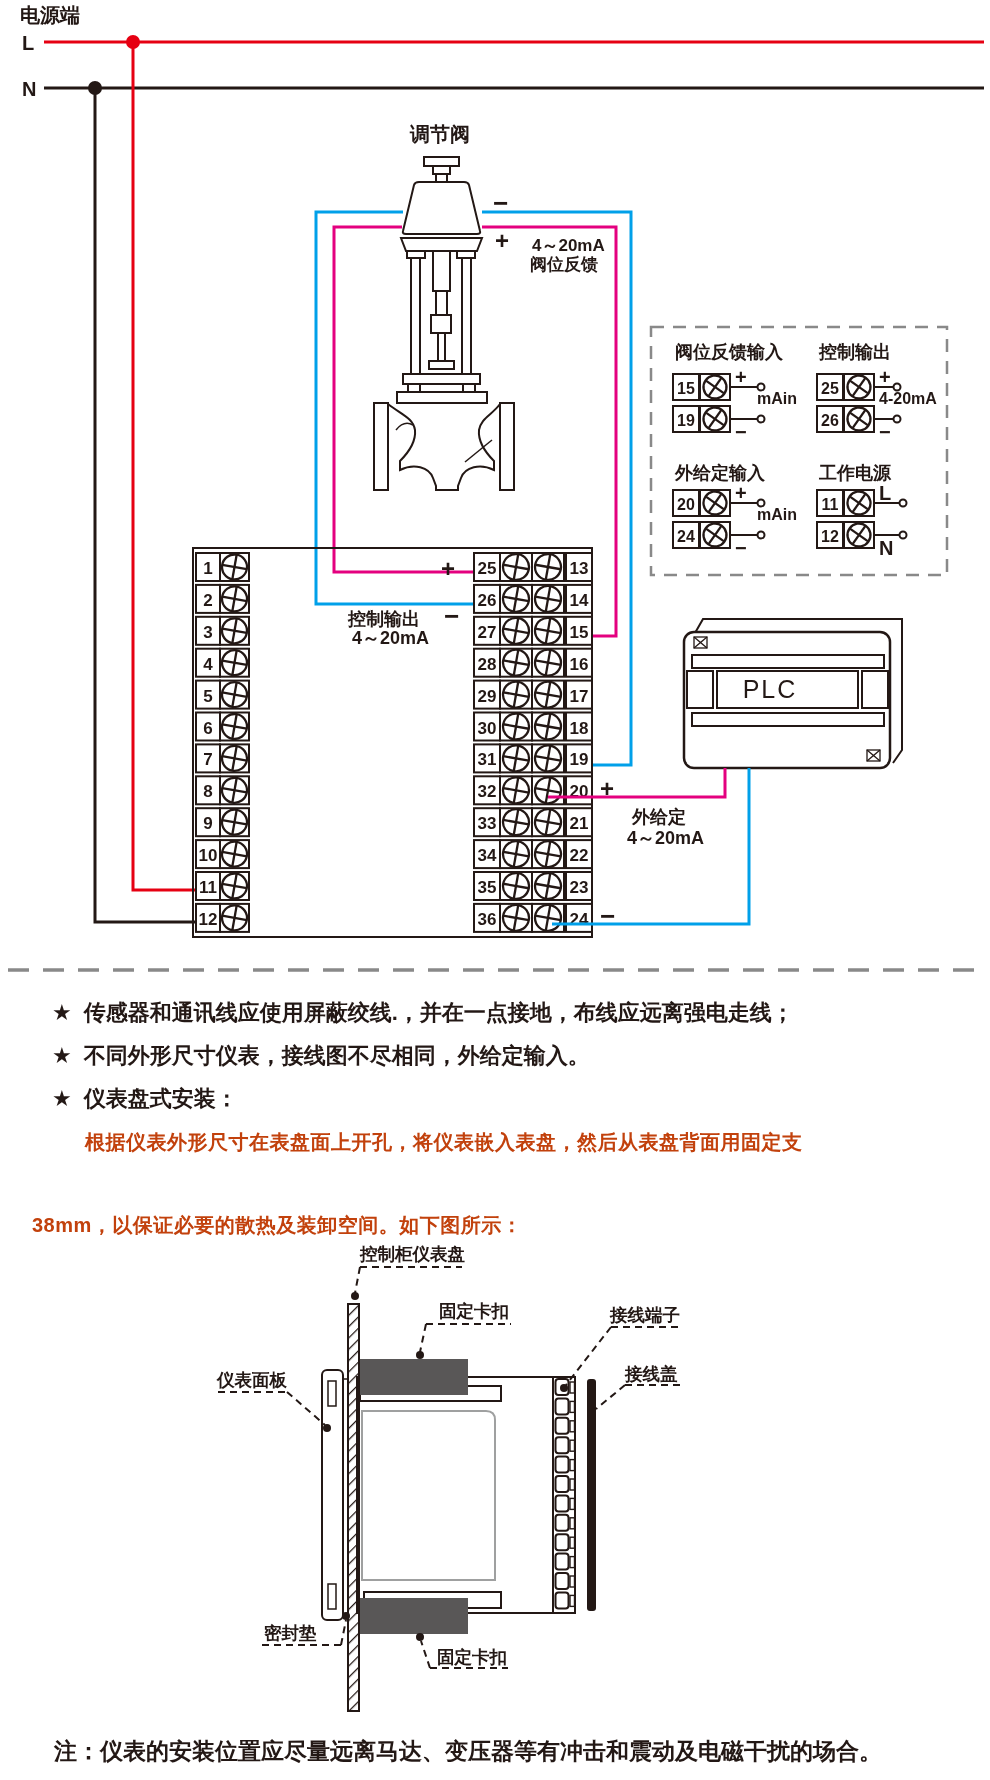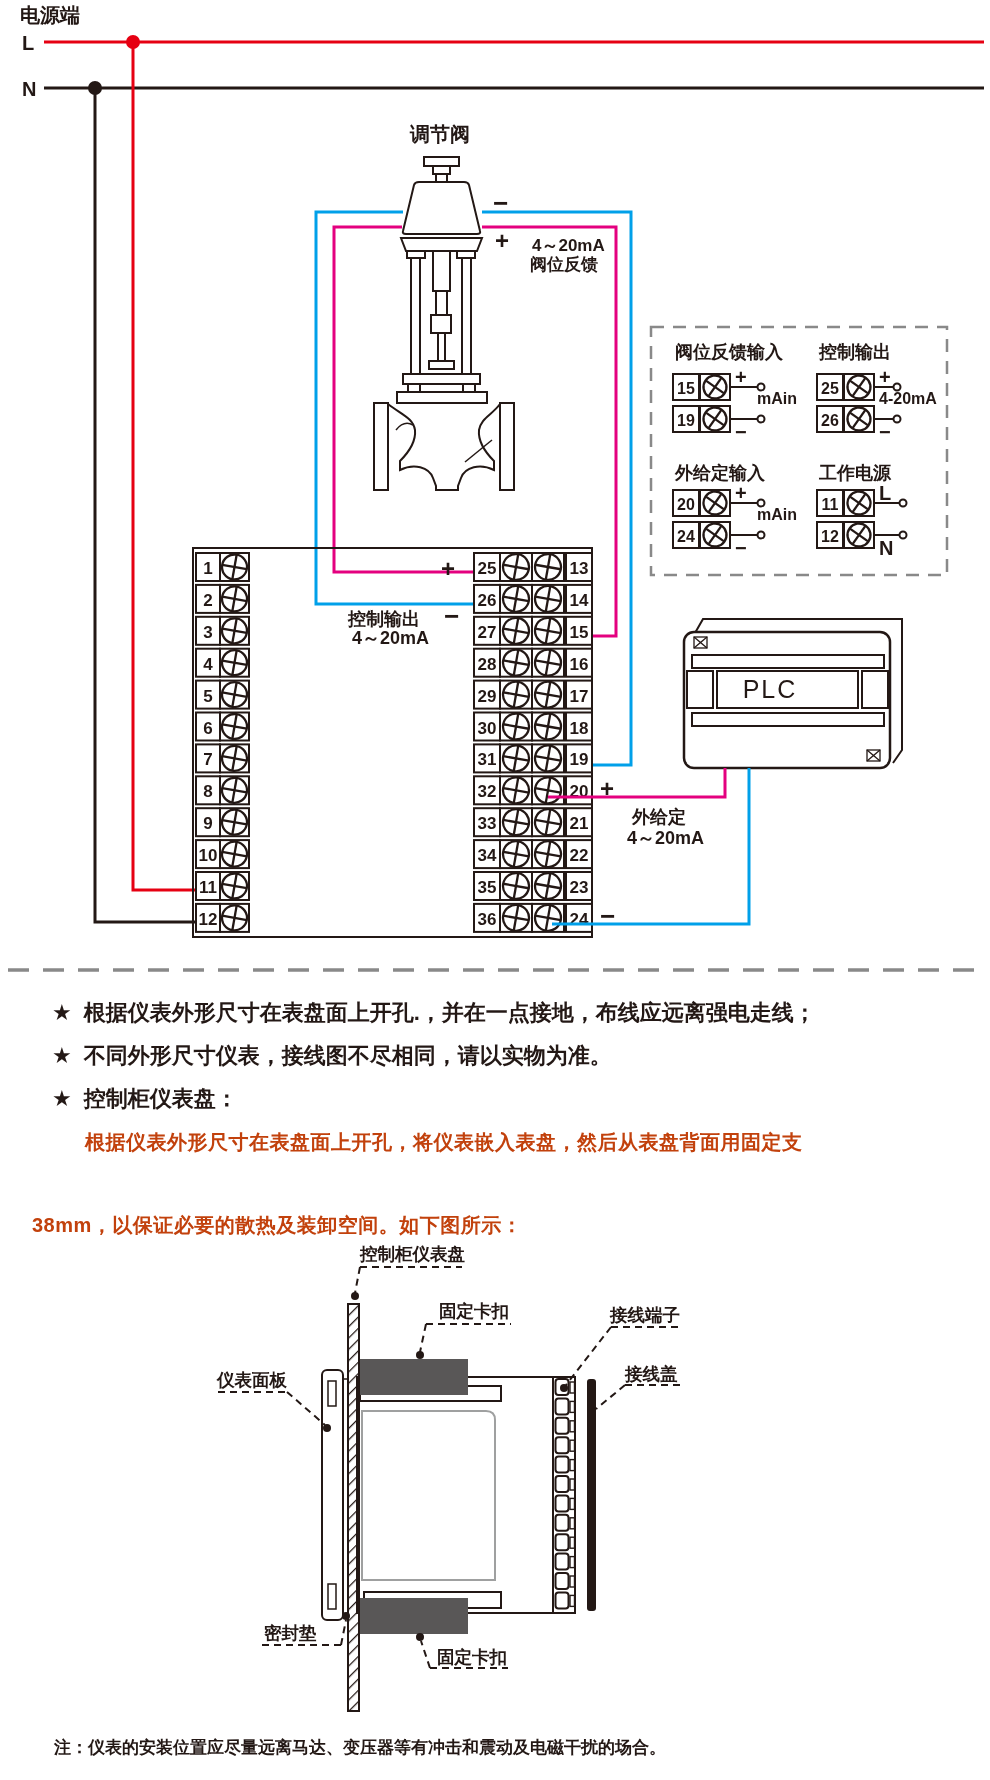--- a/index.html
+++ b/index.html
@@ -3,21 +3,21 @@
 <meta charset="utf-8">
 <style>
   html,body{margin:0;padding:0;background:#ffffff;}
   #page{position:relative;width:990px;height:1780px;background:#ffffff;overflow:hidden;
         font-family:"Liberation Sans","DejaVu Sans",sans-serif;color:#231815;}
   svg{position:absolute;left:0;top:0;}
   svg text{font-family:"Liberation Sans","DejaVu Sans",sans-serif;fill:#231815;}
   .note-line{position:absolute;left:52px;font-size:22px;font-weight:bold;color:#231815;white-space:nowrap;}
   .note-line .star{display:inline-block;margin-right:12px;font-size:22px;}
   .para-line{position:absolute;font-size:20px;font-weight:bold;color:#c2410c;white-space:nowrap;letter-spacing:0.5px;}
-  .footnote{position:absolute;left:54px;top:1736px;font-size:17px;font-weight:bold;color:#231815;white-space:nowrap;}
+  .footnote{position:absolute;left:54px;top:1736px;font-size:23px;font-weight:bold;color:#231815;white-space:nowrap;}
 </style>
 </head>
 <body>
 
 <div id="page">
 
   <svg id="wiring" width="990" height="975" viewBox="0 0 990 975">
 
     <text x="20" y="22" font-size="20" font-weight="bold">电源端</text>
     <text x="22" y="50" font-size="20" font-weight="bold" fill="#e60012">L</text>
@@ -516,23 +516,23 @@
     <polyline points="725,768 725,797 548,797" fill="none" stroke="#e4007f" stroke-width="3"></polyline>
     <polyline points="749,768 749,924 552,924" fill="none" stroke="#00a0e9" stroke-width="3"></polyline>
     <text x="600" y="797" font-size="24" font-weight="bold">+</text>
     <text x="600" y="925" font-size="26" font-weight="bold">−</text>
     <text x="632" y="823" font-size="18" font-weight="bold">外给定</text>
     <text x="627" y="844" font-size="18" font-weight="bold">4～20mA</text>
 
     <line x1="8" y1="970" x2="984" y2="970" stroke="#898989" stroke-width="3.5" stroke-dasharray="21 14"></line>
   </svg>
 
-  <div class="note-line" style="top:998px"><span class="star">★</span><span>根据仪表外形尺寸在表盘面上开孔.，并在一点接地，布线应远离强电走线；</span></div>
-  <div class="note-line" style="top:1041px"><span class="star">★</span><span>不同外形尺寸仪表，接线图不尽相同，请以实物为准。</span></div>
-  <div class="note-line" style="top:1084px"><span class="star">★</span><span>控制柜仪表盘：</span></div>
+  <div class="note-line" style="top:998px"><span class="star">★</span><span>传感器和通讯线应使用屏蔽绞线.，并在一点接地，布线应远离强电走线；</span></div>
+  <div class="note-line" style="top:1041px"><span class="star">★</span><span>不同外形尺寸仪表，接线图不尽相同，外给定输入。</span></div>
+  <div class="note-line" style="top:1084px"><span class="star">★</span><span>仪表盘式安装：</span></div>
 
   <div class="para-line" style="left:85px;top:1129px">根据仪表外形尺寸在表盘面上开孔，将仪表嵌入表盘，然后从表盘背面用固定支</div>
   <div class="para-line" style="left:32px;top:1212px">38mm，以保证必要的散热及装卸空间。如下图所示：</div>
 
   <svg id="install" style="left:0;top:0" width="990" height="1780" viewBox="0 0 990 1780">
     <defs>
       <pattern id="hatch" width="8" height="8" patternUnits="userSpaceOnUse" patternTransform="rotate(45)">
         <line x1="0" y1="0" x2="0" y2="8" stroke="#231815" stroke-width="2.5"></line>
       </pattern>
     </defs>

